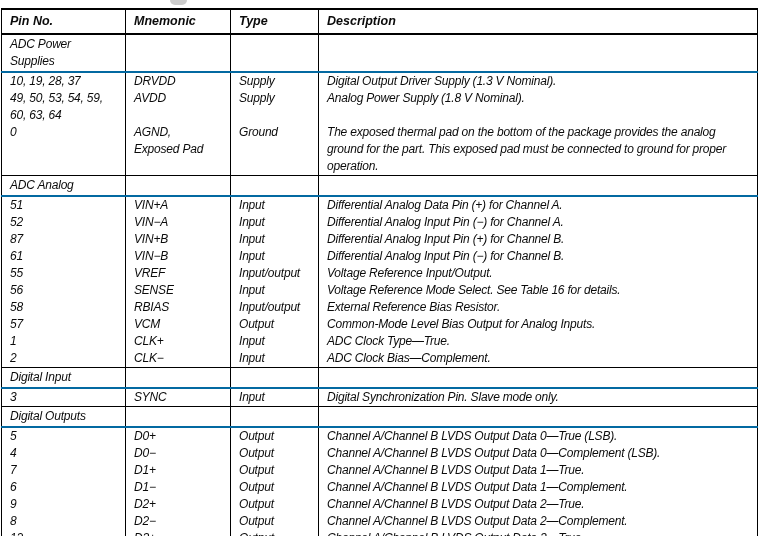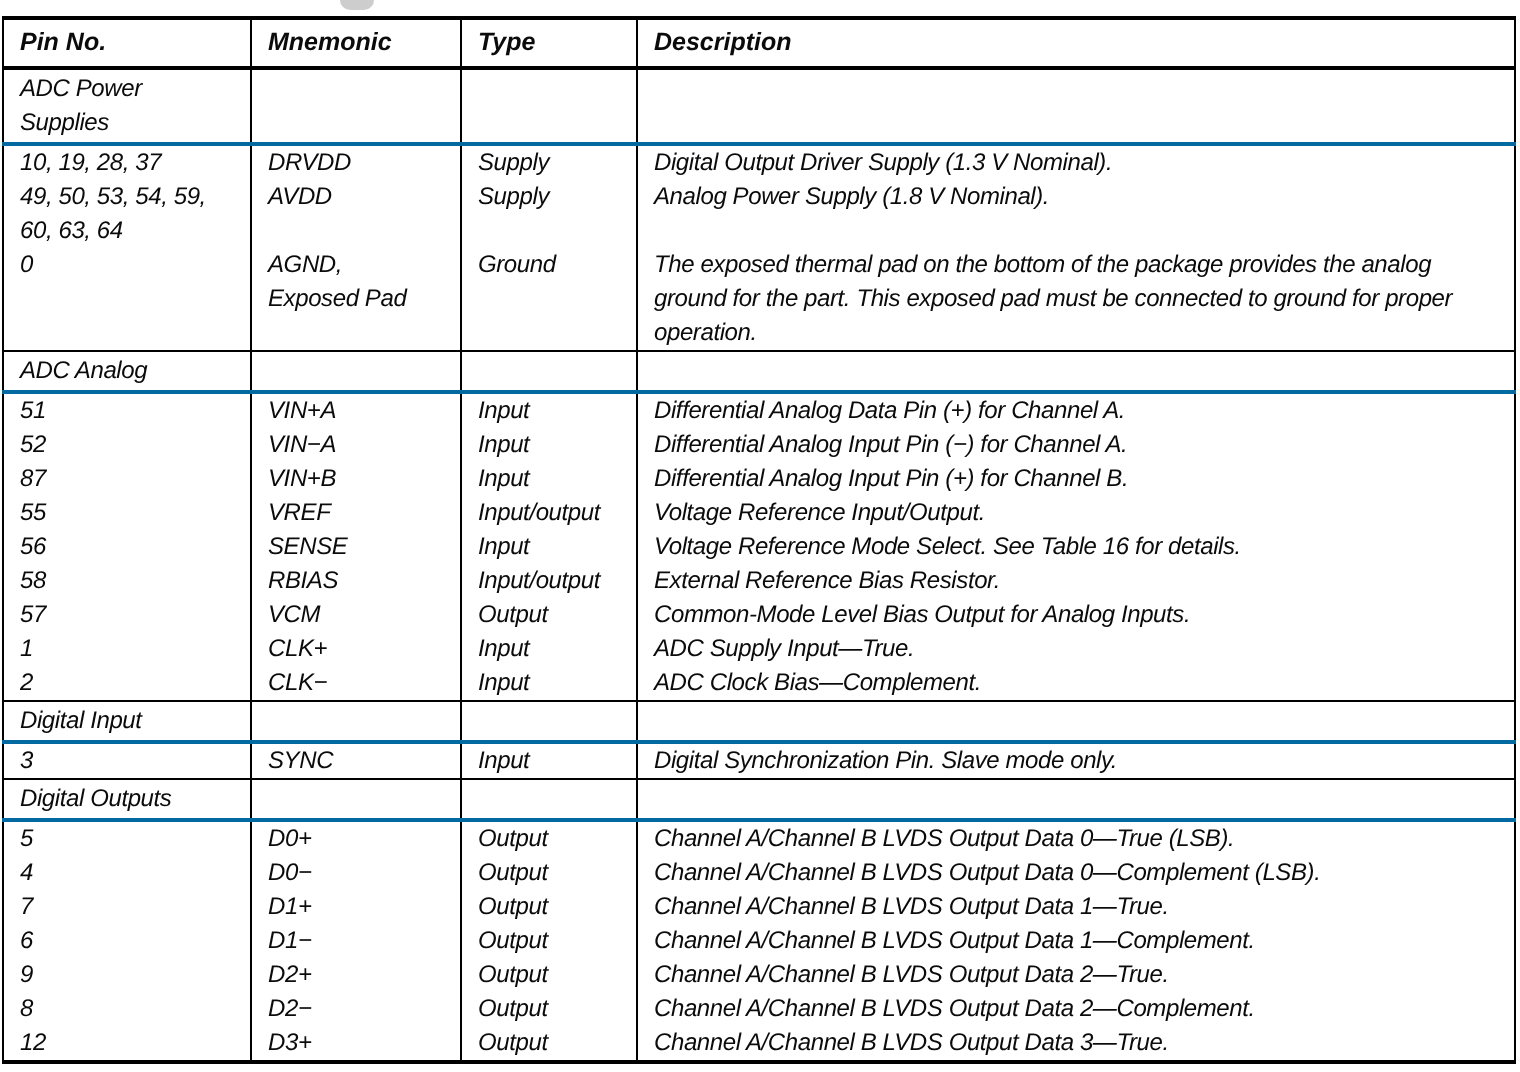--- a/index.html
+++ b/index.html
@@ -117,20 +117,26 @@
           <td class="cell-type">Input</td>
           <td class="cell-description">Differential Analog Input Pin (−) for Channel A.</td>
         </tr>
         <tr class="data-row">
           <td class="cell-pin">87</td>
           <td class="cell-mnemonic">VIN+B</td>
           <td class="cell-type">Input</td>
           <td class="cell-description">Differential Analog Input Pin (+) for Channel B.</td>
         </tr>
         <tr class="data-row">
+          <td class="cell-pin">61</td>
+          <td class="cell-mnemonic">VIN−B</td>
+          <td class="cell-type">Input</td>
+          <td class="cell-description">Differential Analog Input Pin (−) for Channel B.</td>
+        </tr>
+        <tr class="data-row">
           <td class="cell-pin">55</td>
           <td class="cell-mnemonic">VREF</td>
           <td class="cell-type">Input/output</td>
           <td class="cell-description">Voltage Reference Input/Output.</td>
         </tr>
         <tr class="data-row">
           <td class="cell-pin">56</td>
           <td class="cell-mnemonic">SENSE</td>
           <td class="cell-type">Input</td>
           <td class="cell-description">Voltage Reference Mode Select. See Table 16 for details.</td>
@@ -144,21 +150,21 @@
         <tr class="data-row">
           <td class="cell-pin">57</td>
           <td class="cell-mnemonic">VCM</td>
           <td class="cell-type">Output</td>
           <td class="cell-description">Common-Mode Level Bias Output for Analog Inputs.</td>
         </tr>
         <tr class="data-row">
           <td class="cell-pin">1</td>
           <td class="cell-mnemonic">CLK+</td>
           <td class="cell-type">Input</td>
-          <td class="cell-description">ADC Supply Input—True.</td>
+          <td class="cell-description">ADC Clock Type—True.</td>
         </tr>
         <tr class="data-row">
           <td class="cell-pin">2</td>
           <td class="cell-mnemonic">CLK−</td>
           <td class="cell-type">Input</td>
           <td class="cell-description">ADC Clock Bias—Complement.</td>
         </tr>
         <tr class="section-row">
           <td>Digital Input</td>
           <td></td>

